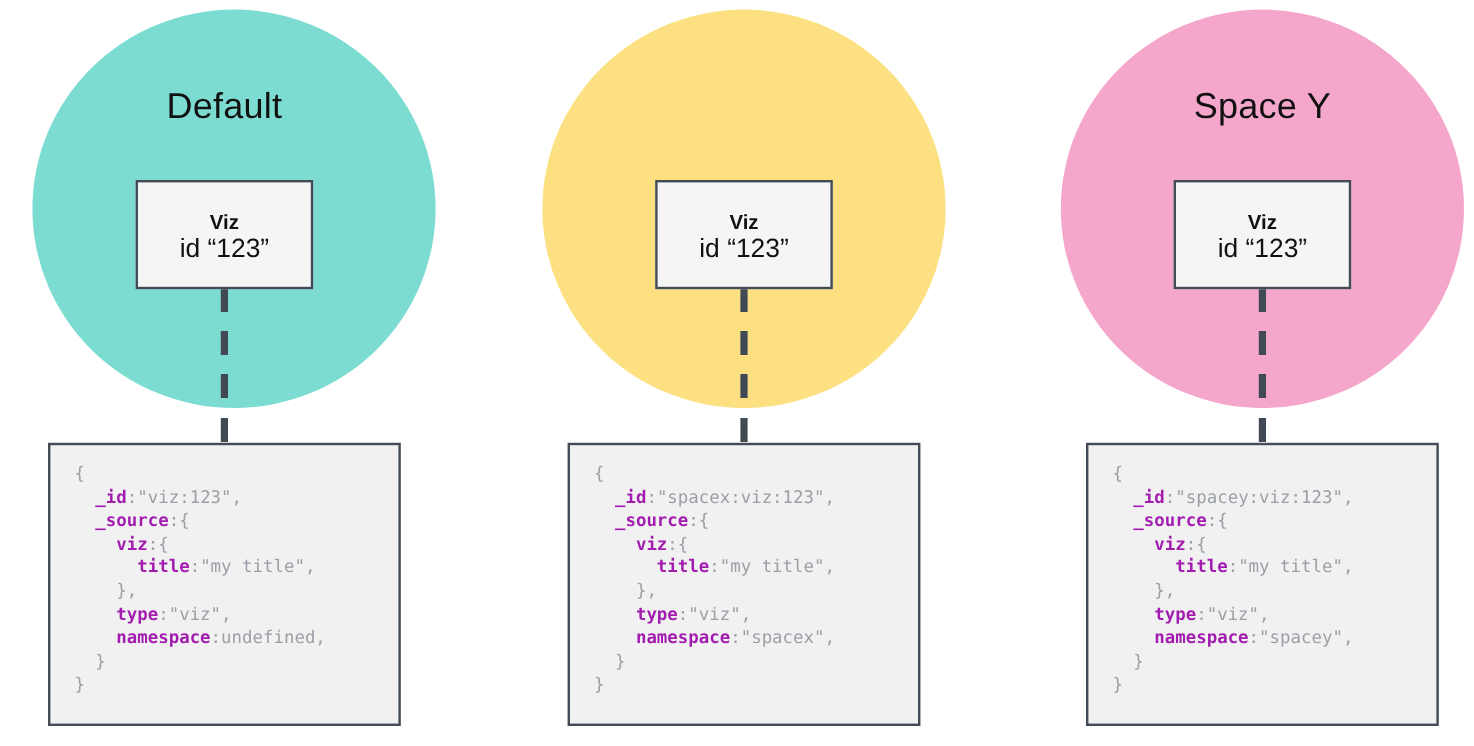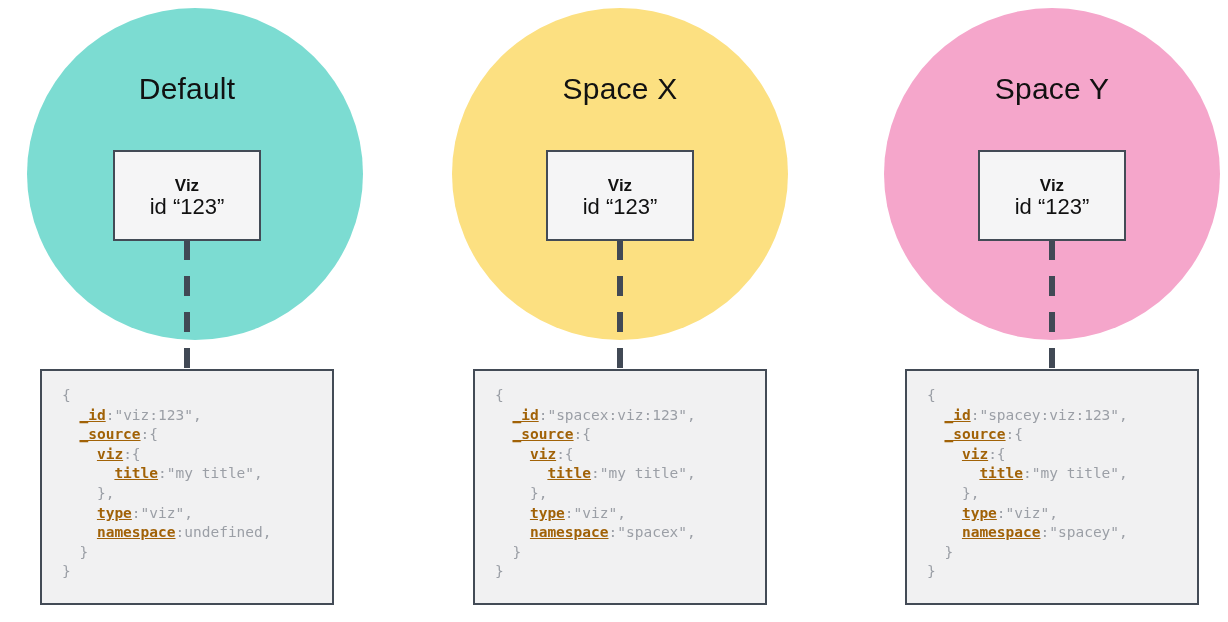--- a/index.html
+++ b/index.html
@@ -81,21 +81,21 @@
   }
   .code-box pre {
     margin: 0;
     padding: 15px 0 0 20px;
     font-family: "DejaVu Sans Mono", monospace;
     font-size: 14.5px;
     line-height: 19.6px;
     white-space: pre;
   }
   .tok-plain { color: #9b9fa6; }
-  .tok-key   { color: #a16207; font-weight: bold; text-decoration: underline; }
+  .tok-key   { color: #a21caf; font-weight: bold; }
 </style>
 </head>
 <body>
 
 <div class="canvas">
 
   <div class="column col-1">
     <div class="space-circle" style="background: rgb(124, 220, 210);"></div>
     <div class="space-label">Default</div>
     <div class="viz-card">
@@ -113,21 +113,20 @@
 <span class="tok-plain">    </span><span class="tok-key">type</span><span class="tok-plain">:"viz",</span>
 <span class="tok-plain">    </span><span class="tok-key">namespace</span><span class="tok-plain">:undefined,</span>
 <span class="tok-plain">  }</span>
 <span class="tok-plain">}</span>
 </pre>
     </div>
   </div>
 
   <div class="column col-2">
     <div class="space-circle" style="background: rgb(252, 224, 129);"></div>
-    <div class="space-label">Space X</div>
     <div class="viz-card">
       <div class="card-title">Viz</div>
       <div class="card-id">id “123”</div>
     </div>
     <div class="dash-connector"></div>
     <div class="code-box">
       <pre><span class="tok-plain">{</span>
 <span class="tok-plain">  </span><span class="tok-key">_id</span><span class="tok-plain">:"spacex:viz:123",</span>
 <span class="tok-plain">  </span><span class="tok-key">_source</span><span class="tok-plain">:{</span>
 <span class="tok-plain">    </span><span class="tok-key">viz</span><span class="tok-plain">:{</span>

